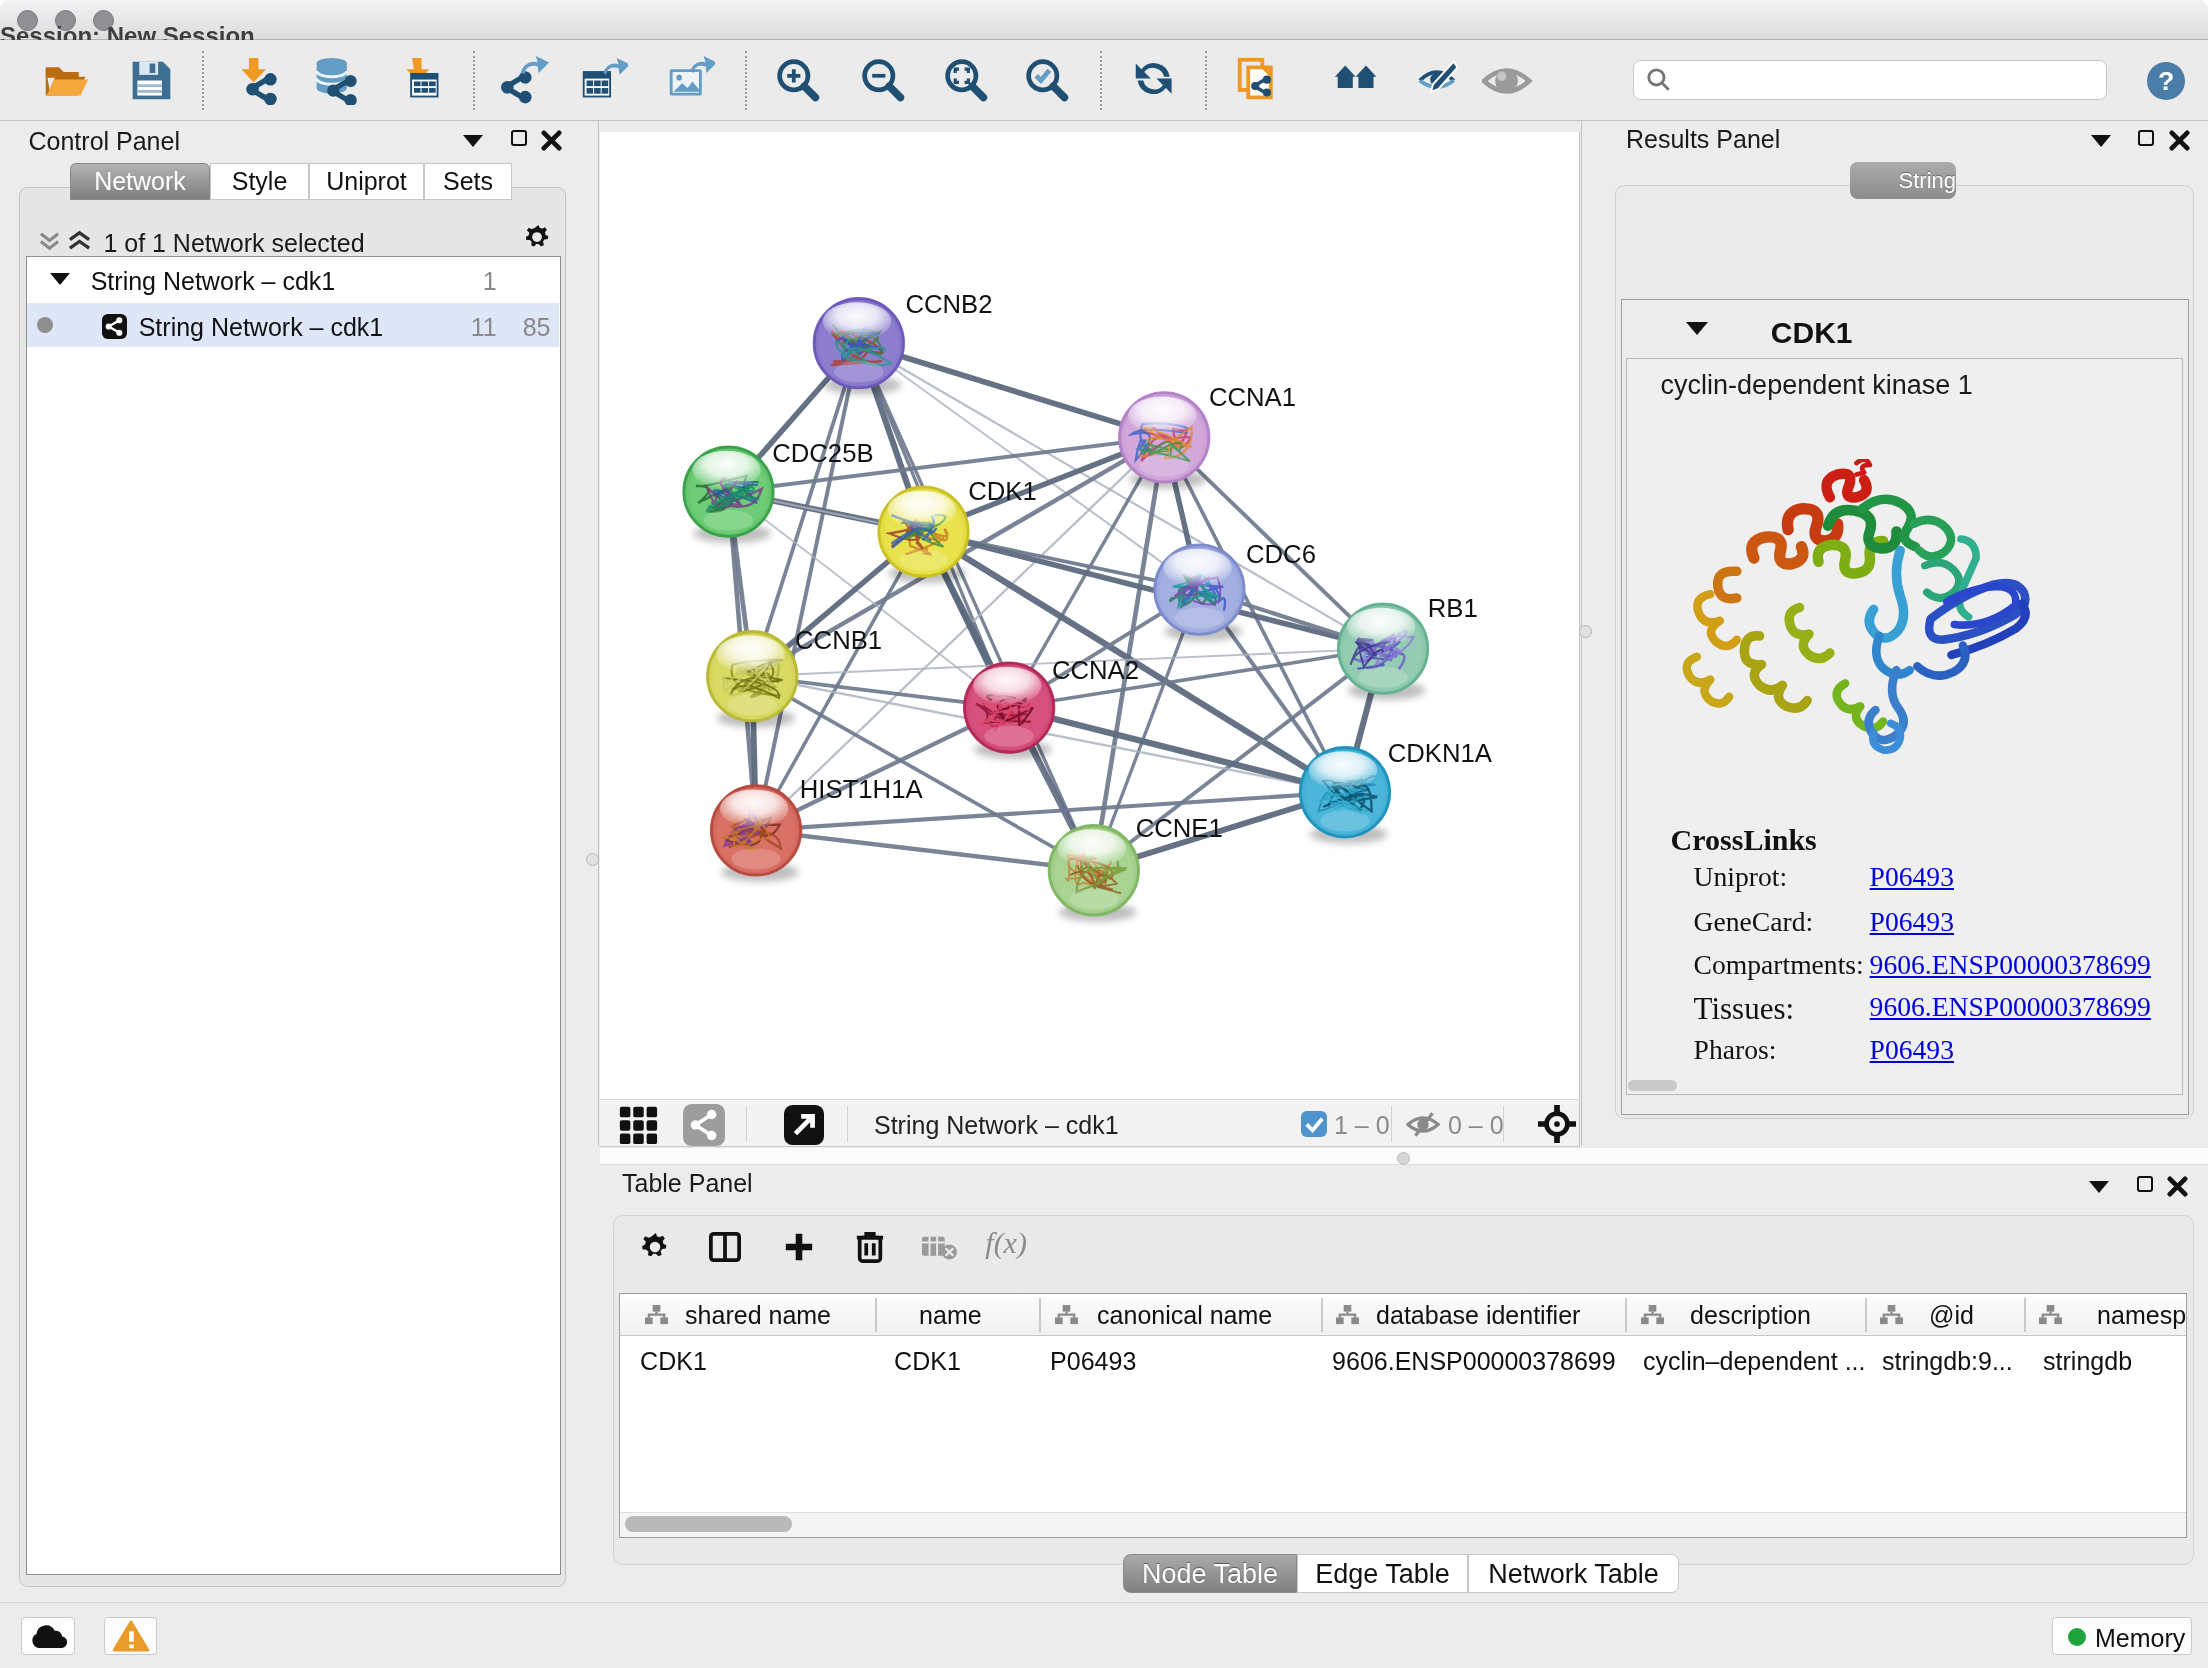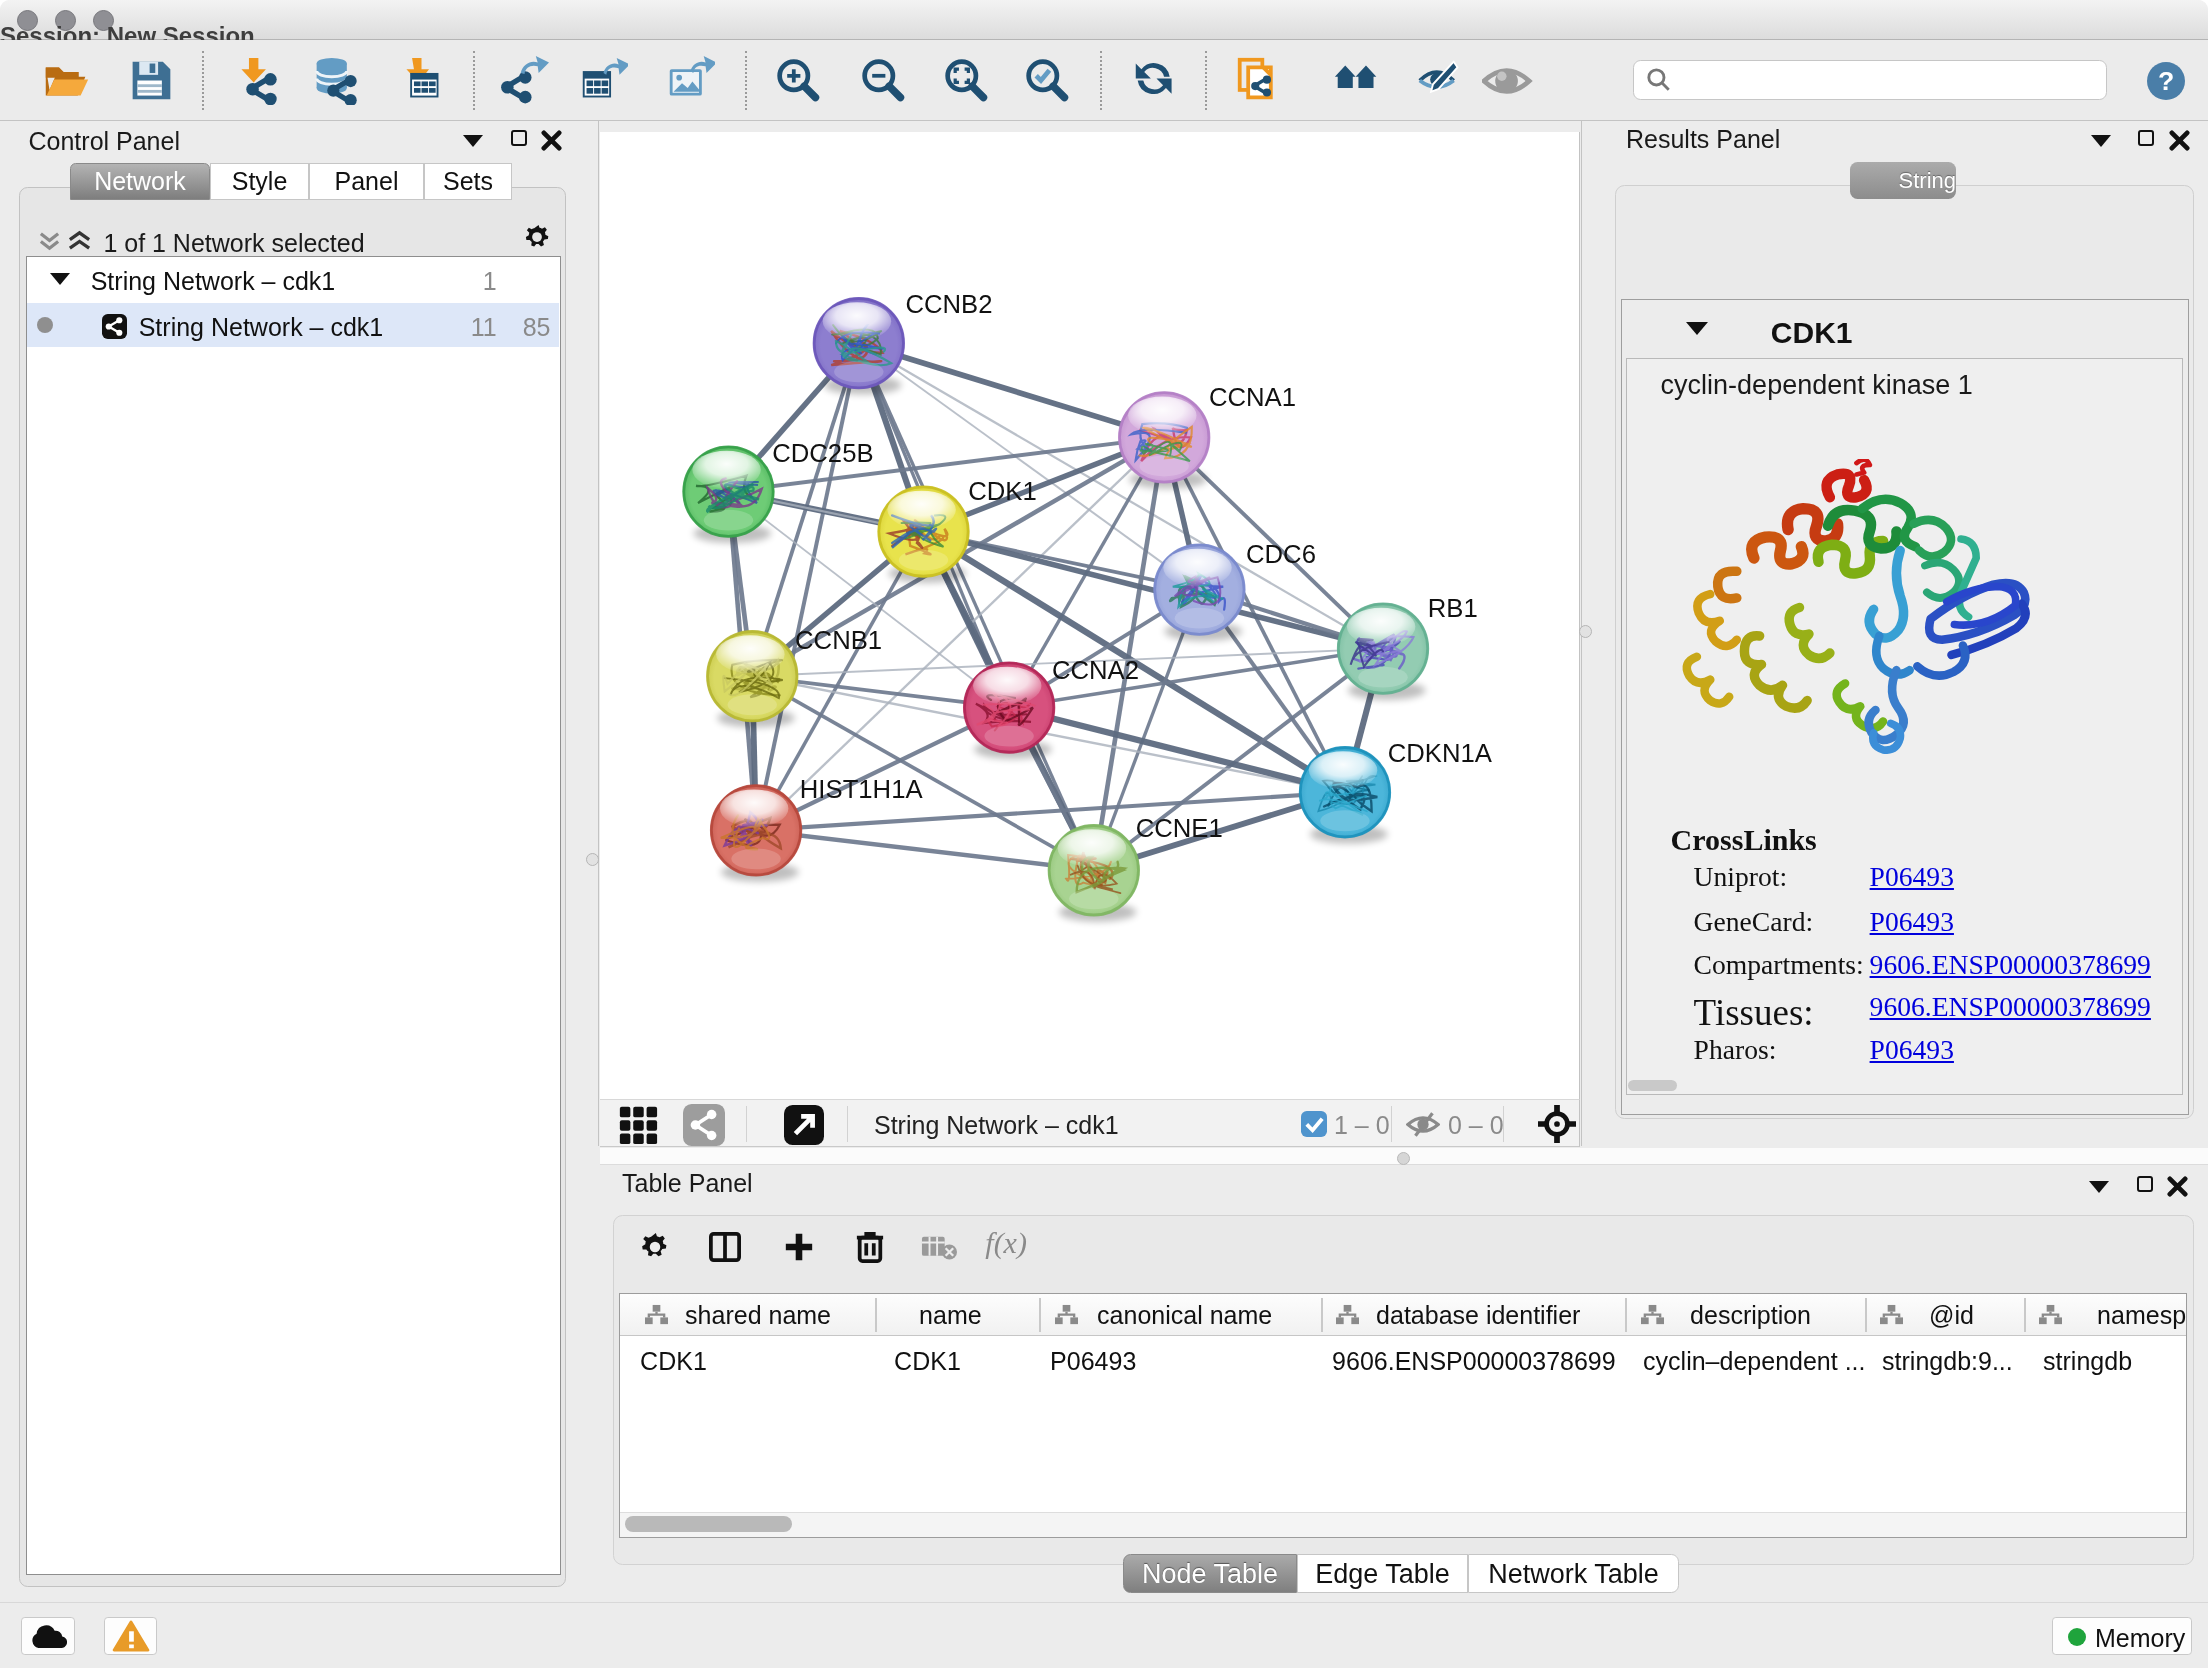--- a/index.html
+++ b/index.html
@@ -214,21 +214,21 @@
 <div style="position:absolute;left:598px;top:121px;width:1px;height:1025px;background:#c3c3c3"></div>
 <div id="cpanel">
 <div class="ptitle" style="left:28.5px;top:5.7px">Control Panel</div>
 <div style="position:absolute;left:463px;top:14.3px;width:0;height:0;border:10.5px solid transparent;border-top:12.4px solid #111;border-bottom:none"></div>
     <div style="position:absolute;left:511px;top:8.6px;width:16px;height:16px;border:2.9px solid #111;border-radius:2.9px"></div>
     <div style="position:absolute;left:541px;top:8.6px;width:21px;height:21px"><svg width="21" height="21" viewBox="0 0 22 22" style="">
         <path d="M3 3 L19 19 M19 3 L3 19" stroke="#111" stroke-width="5" stroke-linecap="round"></path>
       </svg></div>
 <div class="tab selt" style="left:70px;width:140px">Network</div>
 <div class="tab" style="left:210px;width:99px">Style</div>
-<div class="tab" style="left:309px;width:115px">Panel</div>
+<div class="tab" style="left:309px;width:115px">Uniprot</div>
 <div class="tab" style="left:424px;width:88px">Sets</div>
 <div id="cpbox">
  <div style="position:absolute;left:17px;top:42px"><svg width="25" height="23" viewBox="0 0 26 24" style="">
           <path d="M4 4 l9 7 9-7 M4 12 l9 7 9-7" stroke="#8a8a8a" stroke-width="3.4" fill="none"></path>
         </svg></div>
  <div style="position:absolute;left:46px;top:40px"><svg width="27" height="25" viewBox="0 0 28 26" style="">
           <path d="M4 12 l10-7 10 7 M4 21 l10-7 10 7" stroke="#333" stroke-width="3.4" fill="none"></path>
         </svg></div>
  <div style="position:absolute;left:0;top:41px;width:428px;text-align:center;font-size:25px;color:#1a1a1a">1 of 1 Network selected</div>
  <div style="position:absolute;left:502px;top:34px"><svg width="30" height="30" viewBox="0 0 32 32" style="">
@@ -617,21 +617,21 @@
 </g>
             </svg></div>
      <div style="position:absolute;left:44px;top:464px;font-size:30px;font-weight:bold;color:#111;font-family:'Liberation Serif',serif">CrossLinks</div>
      <div style="font-family:'Liberation Serif',serif">
      <div style="position:absolute;left:67px;top:502px;font-size:27.6px;color:#111">Uniprot:</div>
 <div style="position:absolute;left:243px;top:502px;font-size:27.6px;color:#0000dd;text-decoration:underline">P06493</div>
      <div style="position:absolute;left:67px;top:547px;font-size:27.6px;color:#111">GeneCard:</div>
 <div style="position:absolute;left:243px;top:547px;font-size:27.6px;color:#0000dd;text-decoration:underline">P06493</div>
      <div style="position:absolute;left:67px;top:590px;font-size:27.6px;color:#111">Compartments:</div>
 <div style="position:absolute;left:243px;top:590px;font-size:27.6px;color:#0000dd;text-decoration:underline">9606.ENSP00000378699</div>
-     <div style="position:absolute;left:67px;top:632px;font-size:37px;color:#111">Tissues:</div>
+     <div style="position:absolute;left:67px;top:632px;font-size:31px;color:#111">Tissues:</div>
 <div style="position:absolute;left:243px;top:632px;font-size:27.6px;color:#0000dd;text-decoration:underline">9606.ENSP00000378699</div>
      <div style="position:absolute;left:67px;top:675px;font-size:27.6px;color:#111">Pharos:</div>
 <div style="position:absolute;left:243px;top:675px;font-size:27.6px;color:#0000dd;text-decoration:underline">P06493</div>
      </div>
      <div style="position:absolute;left:1.9px;top:721px;width:49px;height:10.5px;background:#c9c9c9;border-radius:5.7px"></div>
    </div>
  </div>
 </div>
 </div>
 <div id="tpanel">

